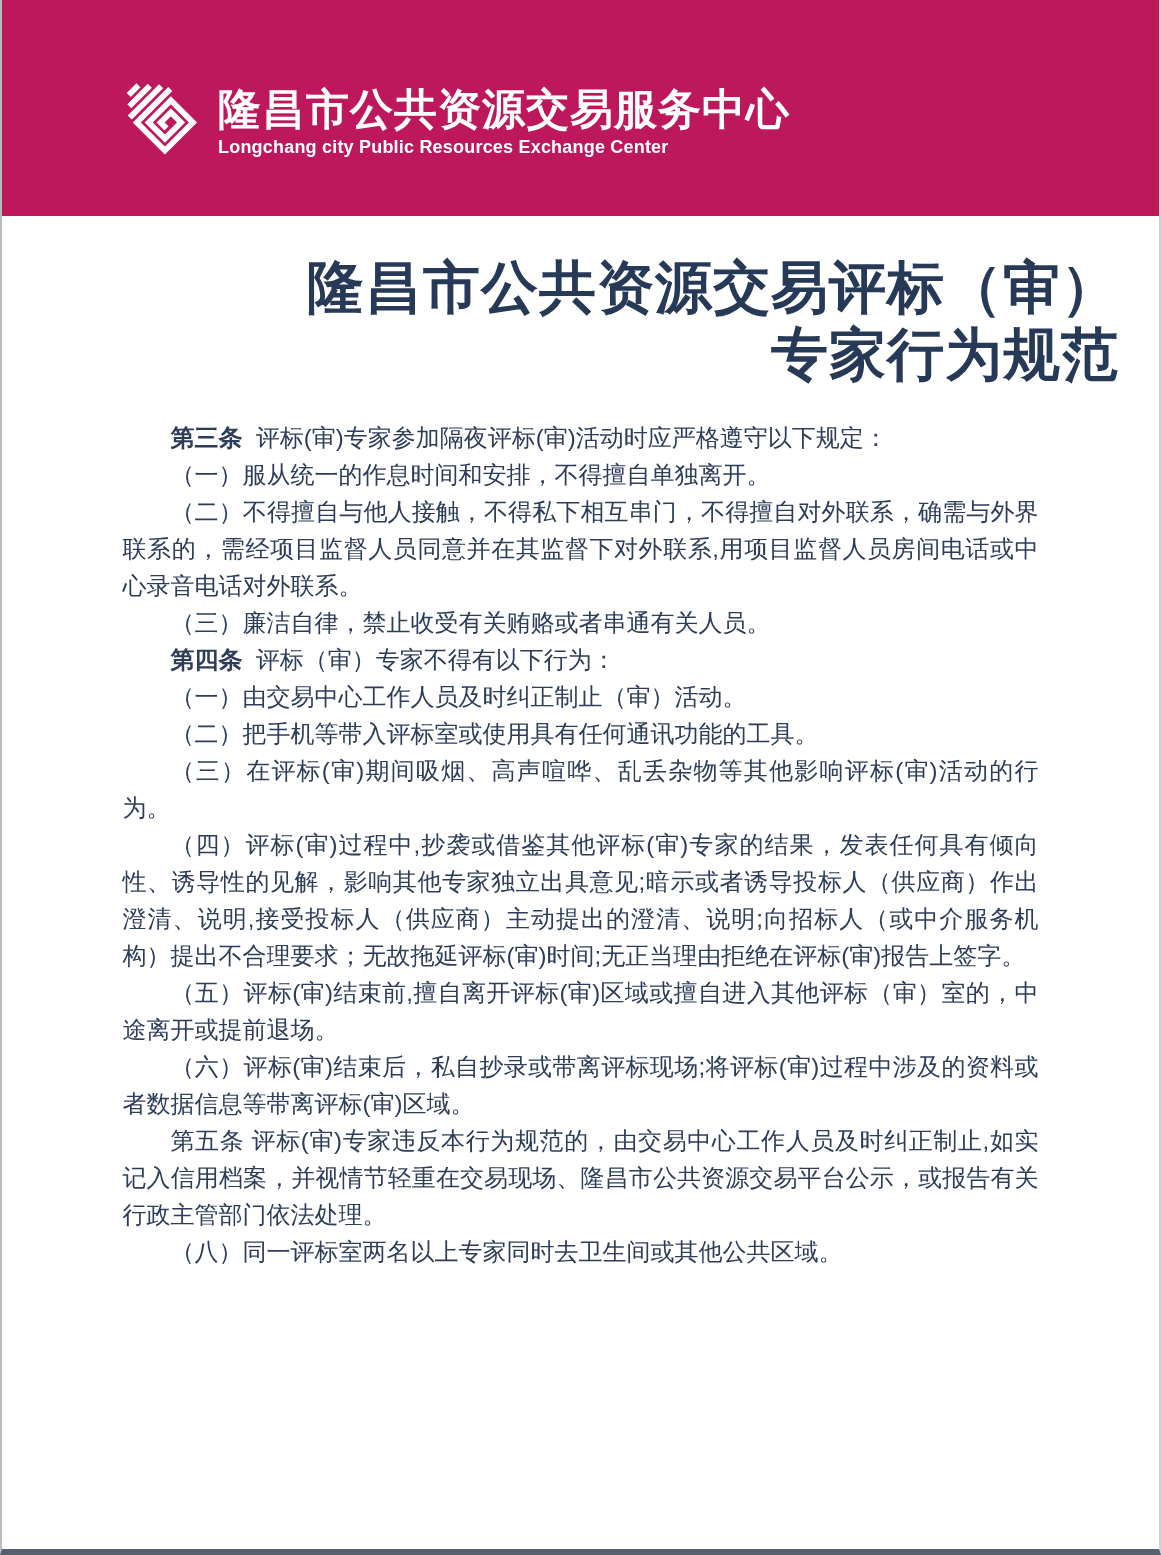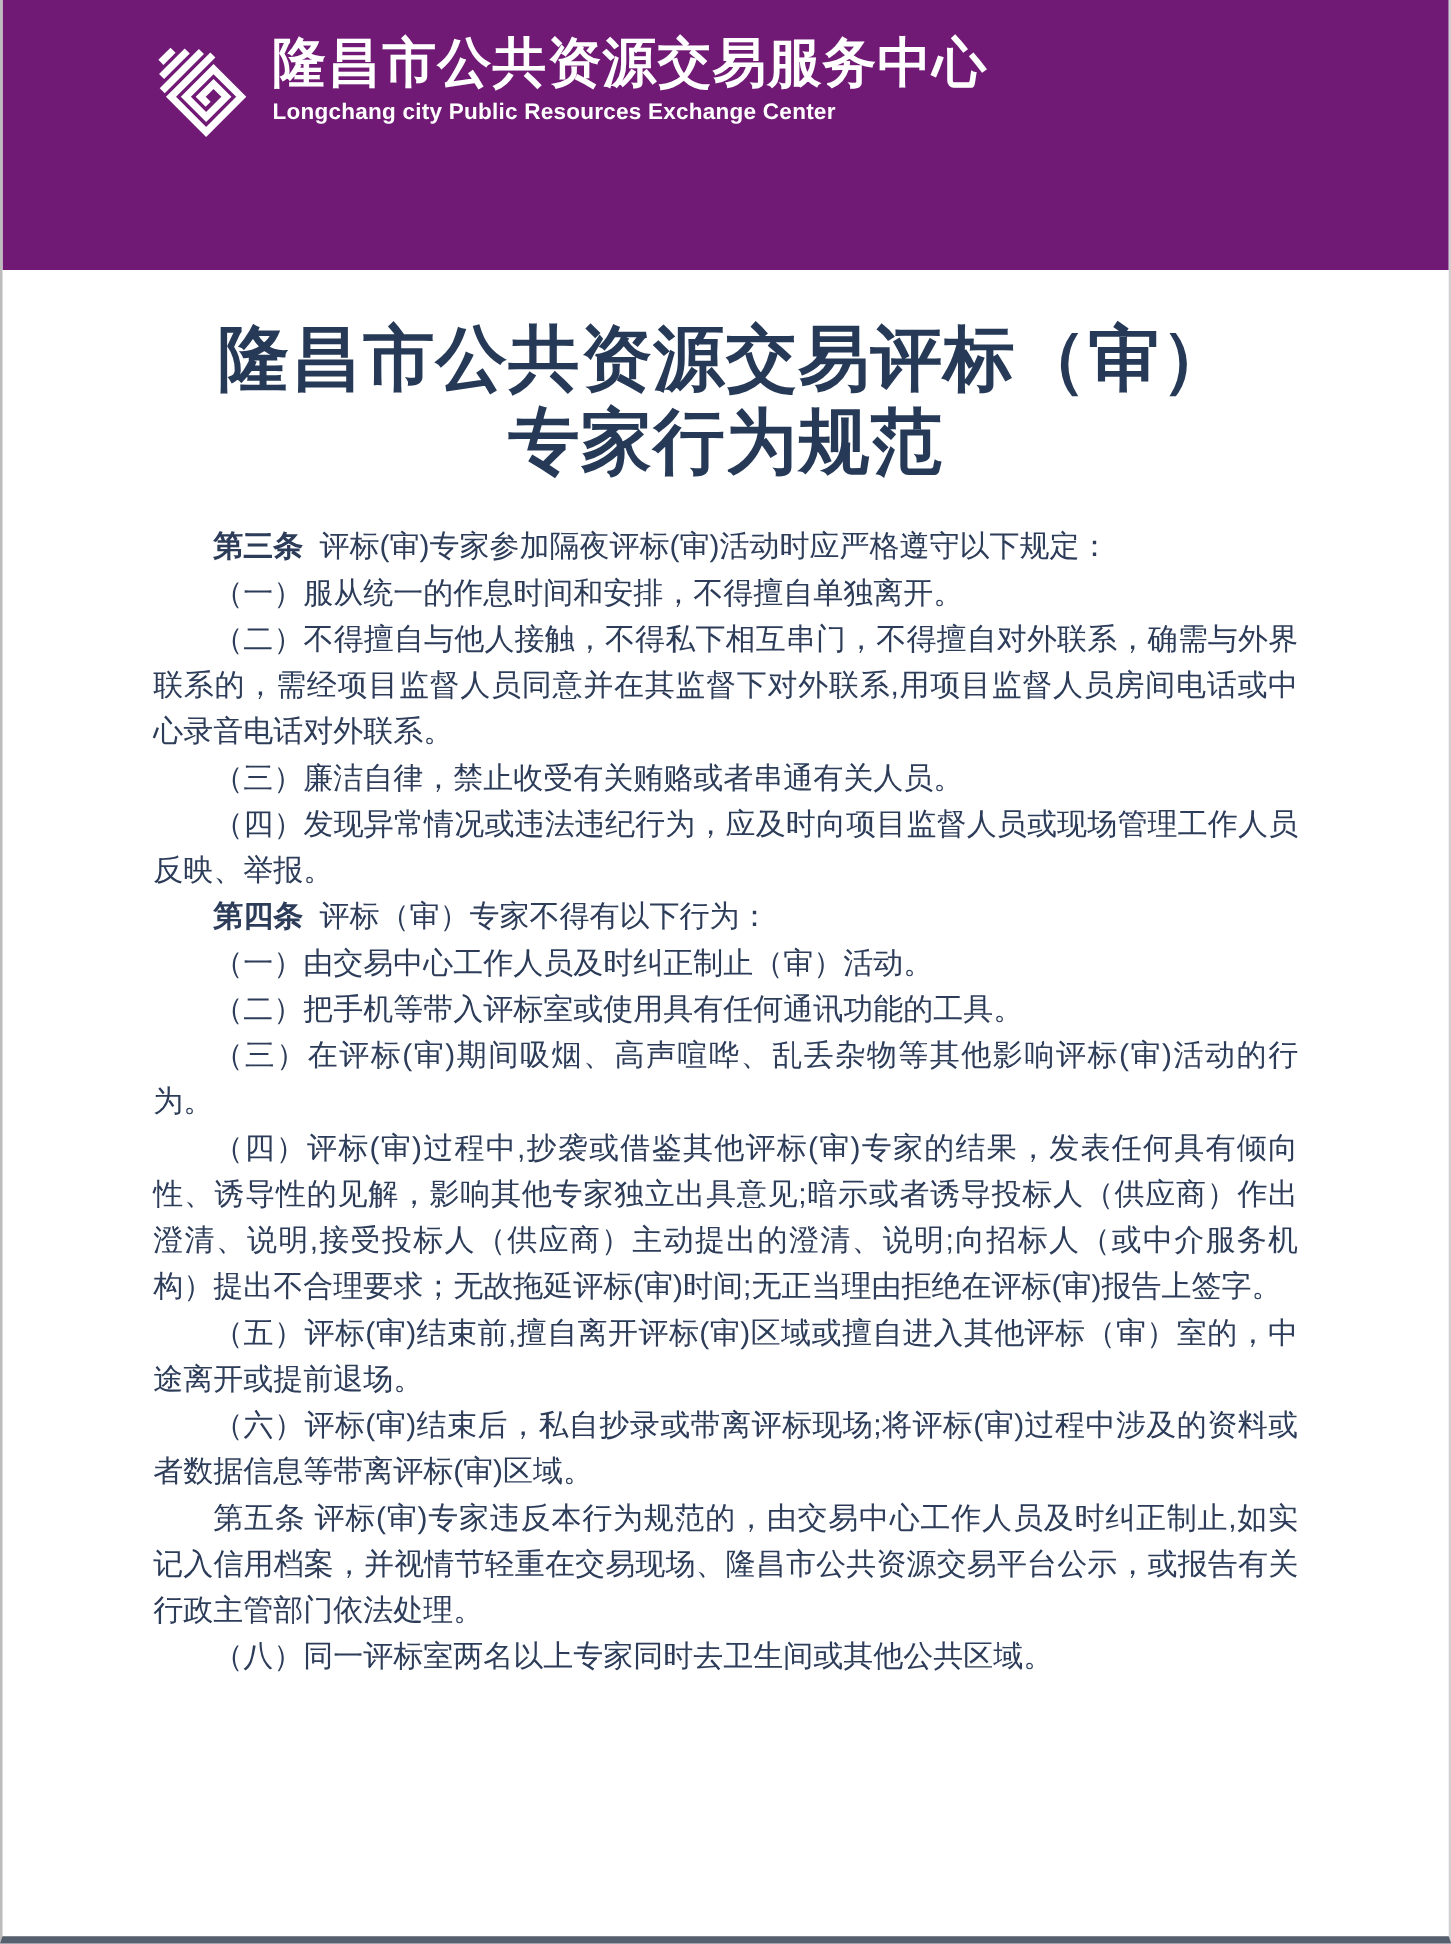--- a/index.html
+++ b/index.html
@@ -10,43 +10,44 @@
     box-sizing: border-box;
     background: #ffffff;
     border-left: 2px solid #bcbcbc;
     border-right: 2px solid #d0d0d0;
     border-bottom: 6px solid #565f6e;
     overflow: hidden;
     font-family: "Liberation Sans", "DejaVu Sans", sans-serif;
   }
   .header {
     height: 216px;
-    background: #701a75;
+    background: #be185d;
     display: flex;
+    align-items: center;
     padding-left: 116px;
     padding-top: 28px;
     box-sizing: border-box;
   }
   .logo { width: 84px; height: 98px; margin-right: 16px; flex: 0 0 auto; }
   .brand-text { color: #ffffff; }
   .brand-zh {
     font-size: 43px;
     font-weight: bold;
     letter-spacing: 1px;
     line-height: 1.1;
   }
   .brand-en {
     font-size: 18px;
     font-weight: bold;
     letter-spacing: 0.2px;
     margin-top: 4px;
   }
   .doc-title {
     margin: 38px 40px 0;
-    text-align: center;
+    text-align: right;
     font-size: 57px;
     line-height: 67px;
     font-weight: bold;
     letter-spacing: 1px;
     color: #263a58;
   }
   .doc-title .t-line { display: block; }
   .body-text {
     width: 916px;
     margin: 31px auto 0;
@@ -83,21 +84,20 @@
   <main>
     <h1 class="doc-title">
       <span class="t-line">隆昌市公共资源交易评标（审）</span>
       <span class="t-line">专家行为规范</span>
     </h1>
     <section class="body-text">
         <p class="para"><span class="para-lead">第三条</span><span>评标(审)专家参加隔夜评标(审)活动时应严格遵守以下规定：</span></p>
         <p class="para"><span>（一）服从统一的作息时间和安排，不得擅自单独离开。</span></p>
         <p class="para"><span>（二）不得擅自与他人接触，不得私下相互串门，不得擅自对外联系，确需与外界联系的，需经项目监督人员同意并在其监督下对外联系,用项目监督人员房间电话或中心录音电话对外联系。</span></p>
         <p class="para"><span>（三）廉洁自律，禁止收受有关贿赂或者串通有关人员。</span></p>
-        <p class="para"><span>（四）发现异常情况或违法违纪行为，应及时向项目监督人员或现场管理工作人员反映、举报。</span></p>
         <p class="para"><span class="para-lead">第四条</span><span>评标（审）专家不得有以下行为：</span></p>
         <p class="para"><span>（一）由交易中心工作人员及时纠正制止（审）活动。</span></p>
         <p class="para"><span>（二）把手机等带入评标室或使用具有任何通讯功能的工具。</span></p>
         <p class="para"><span>（三）在评标(审)期间吸烟、高声喧哗、乱丢杂物等其他影响评标(审)活动的行为。</span></p>
         <p class="para"><span>（四）评标(审)过程中,抄袭或借鉴其他评标(审)专家的结果，发表任何具有倾向性、诱导性的见解，影响其他专家独立出具意见;暗示或者诱导投标人（供应商）作出澄清、说明,接受投标人（供应商）主动提出的澄清、说明;向招标人（或中介服务机构）提出不合理要求；无故拖延评标(审)时间;无正当理由拒绝在评标(审)报告上签字。</span></p>
         <p class="para"><span>（五）评标(审)结束前,擅自离开评标(审)区域或擅自进入其他评标（审）室的，中途离开或提前退场。</span></p>
         <p class="para"><span>（六）评标(审)结束后，私自抄录或带离评标现场;将评标(审)过程中涉及的资料或者数据信息等带离评标(审)区域。</span></p>
         <p class="para"><span>第五条 评标(审)专家违反本行为规范的，由交易中心工作人员及时纠正制止,如实记入信用档案，并视情节轻重在交易现场、隆昌市公共资源交易平台公示，或报告有关行政主管部门依法处理。</span></p>
         <p class="para"><span>（八）同一评标室两名以上专家同时去卫生间或其他公共区域。</span></p>
       </section>

